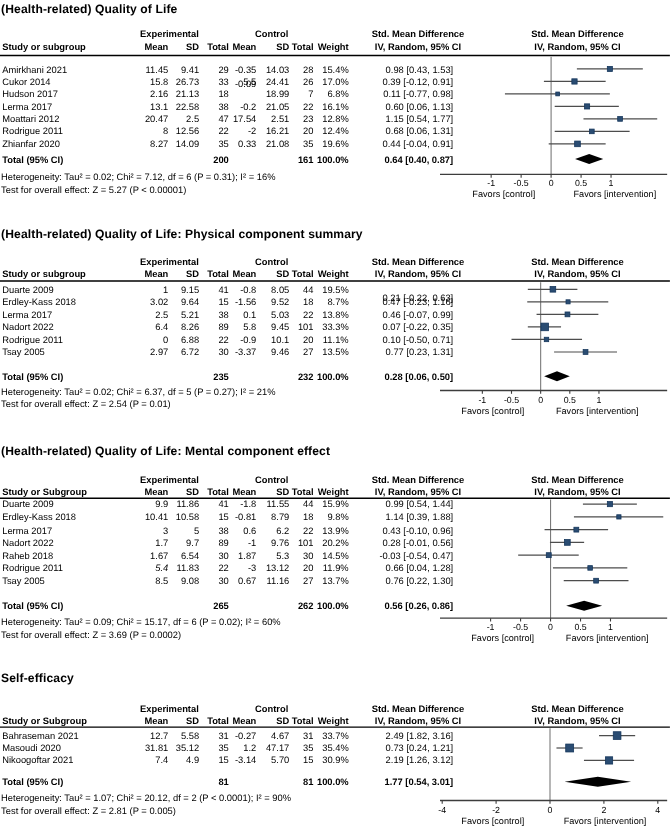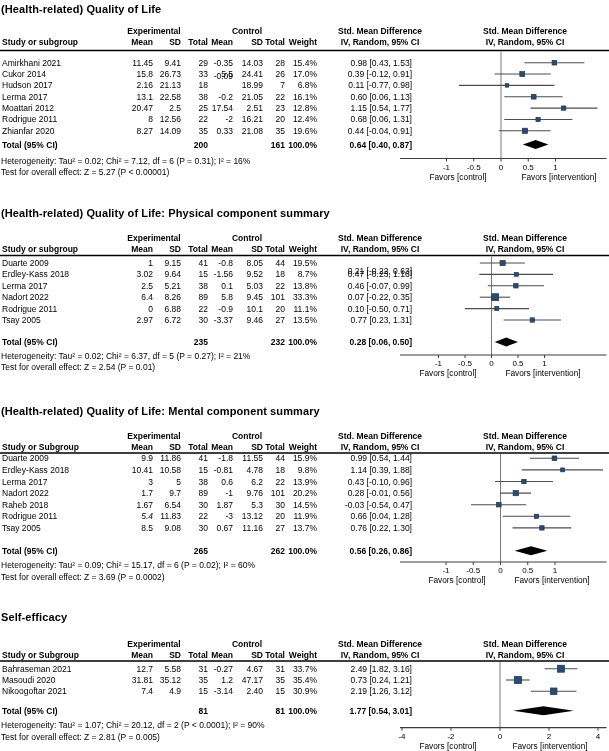--- a/index.html
+++ b/index.html
@@ -177,21 +177,21 @@
       <div class="abs t" style="top: 91.75px; right: 428px; text-align: right;">22.58</div>
       <div class="abs t" style="top: 91.75px; right: 401px; text-align: right;">38</div>
       <div class="abs t" style="top: 91.75px; right: 376px; text-align: right;">-0.2</div>
       <div class="abs t" style="top: 91.75px; right: 346px; text-align: right;">21.05</div>
       <div class="abs t" style="top: 91.75px; right: 324px; text-align: right;">22</div>
       <div class="abs t" style="top: 91.75px; right: 292px; text-align: right;">16.1%</div>
       <div class="abs t" style="top: 91.75px; right: 197px; text-align: right;">0.60 [0.06, 1.13]</div>
       <div class="abs t" style="top: 103.1px; left: 2px;">Moattari 2012</div>
       <div class="abs t" style="top: 103.1px; right: 456px; text-align: right;">20.47</div>
       <div class="abs t" style="top: 103.1px; right: 428px; text-align: right;">2.5</div>
-      <div class="abs t" style="top: 103.1px; right: 401px; text-align: right;">25</div>
+      <div class="abs t" style="top: 103.1px; right: 401px; text-align: right;">47</div>
       <div class="abs t" style="top: 103.1px; right: 376px; text-align: right;">17.54</div>
       <div class="abs t" style="top: 103.1px; right: 346px; text-align: right;">2.51</div>
       <div class="abs t" style="top: 103.1px; right: 324px; text-align: right;">23</div>
       <div class="abs t" style="top: 103.1px; right: 292px; text-align: right;">12.8%</div>
       <div class="abs t" style="top: 103.1px; right: 197px; text-align: right;">1.15 [0.54, 1.77]</div>
       <div class="abs t" style="top: 114.45px; left: 2px;">Rodrigue 2011</div>
       <div class="abs t" style="top: 114.45px; right: 456px; text-align: right;">8</div>
       <div class="abs t" style="top: 114.45px; right: 428px; text-align: right;">12.56</div>
       <div class="abs t" style="top: 114.45px; right: 401px; text-align: right;">22</div>
       <div class="abs t" style="top: 114.45px; right: 376px; text-align: right;">-2</div>
@@ -288,21 +288,21 @@
       <div class="abs t" style="top: 315px; right: 197px; text-align: right;">0.77 [0.23, 1.31]</div>
       <div class="abs t b" style="top: 337px; left: 2px;">Total (95% CI)</div>
       <div class="abs t b" style="top: 337px; right: 401px; text-align: right;">235</div>
       <div class="abs t b" style="top: 337px; right: 324px; text-align: right;">232</div>
       <div class="abs t b" style="top: 337px; right: 292px; text-align: right;">100.0%</div>
       <div class="abs t b" style="top: 337px; right: 197px; text-align: right;">0.28 [0.06, 0.50]</div>
       <div class="abs t" style="top: 350.5px; left: 1px;">Heterogeneity: Tau² = 0.02; Chi² = 6.37, df = 5 (P = 0.27); I² = 21%</div>
       <div class="abs t" style="top: 362px; left: 1px;">Test for overall effect: Z = 2.54 (P = 0.01)</div>
     </div>
     <div class="panel">
-      <div class="abs title" style="top: 405px; left: 1px;">(Health-related) Quality of Life: Mental component summary</div>
+      <div class="abs title" style="top: 405px; left: 1px;">(Health-related) Quality of Life: Mental component effect</div>
       <div class="abs t b c" style="top: 431px; left: 130px;">Experimental</div>
       <div class="abs t b c" style="top: 431px; left: 223px;">Control</div>
       <div class="abs t b c" style="top: 431px; left: 356px;">Std. Mean Difference</div>
       <div class="abs t b c" style="top: 431px; left: 501px;">Std. Mean Difference</div>
       <div class="abs t b" style="top: 442px; left: 2px;">Study or Subgroup</div>
       <div class="abs t b" style="top: 442px; right: 456px; text-align: right;">Mean</div>
       <div class="abs t b" style="top: 442px; right: 428px; text-align: right;">SD</div>
       <div class="abs t b" style="top: 442px; right: 401px; text-align: right;">Total</div>
       <div class="abs t b" style="top: 442px; right: 376px; text-align: right;">Mean</div>
       <div class="abs t b" style="top: 442px; right: 346px; text-align: right;">SD</div>
@@ -317,21 +317,21 @@
       <div class="abs t" style="top: 453.3px; right: 376px; text-align: right;">-1.8</div>
       <div class="abs t" style="top: 453.3px; right: 346px; text-align: right;">11.55</div>
       <div class="abs t" style="top: 453.3px; right: 324px; text-align: right;">44</div>
       <div class="abs t" style="top: 453.3px; right: 292px; text-align: right;">15.9%</div>
       <div class="abs t" style="top: 453.3px; right: 197px; text-align: right;">0.99 [0.54, 1.44]</div>
       <div class="abs t" style="top: 464.9px; left: 2px;">Erdley-Kass 2018</div>
       <div class="abs t" style="top: 464.9px; right: 456px; text-align: right;">10.41</div>
       <div class="abs t" style="top: 464.9px; right: 428px; text-align: right;">10.58</div>
       <div class="abs t" style="top: 464.9px; right: 401px; text-align: right;">15</div>
       <div class="abs t" style="top: 464.9px; right: 376px; text-align: right; margin-left: 20px;">-0.81</div>
-      <div class="abs t" style="top: 464.9px; right: 346px; text-align: right;">4.78</div>
+      <div class="abs t" style="top: 464.9px; right: 346px; text-align: right;">8.79</div>
       <div class="abs t" style="top: 464.9px; right: 324px; text-align: right;">18</div>
       <div class="abs t" style="top: 464.9px; right: 292px; text-align: right;">9.8%</div>
       <div class="abs t" style="top: 464.9px; right: 197px; text-align: right;">1.14 [0.39, 1.88]</div>
       <div class="abs t" style="top: 476.5px; left: 2px;">Lerma 2017</div>
       <div class="abs t" style="top: 476.5px; right: 456px; text-align: right;">3</div>
       <div class="abs t" style="top: 476.5px; right: 428px; text-align: right;">5</div>
       <div class="abs t" style="top: 476.5px; right: 401px; text-align: right;">38</div>
       <div class="abs t" style="top: 476.5px; right: 376px; text-align: right;">0.6</div>
       <div class="abs t" style="top: 476.5px; right: 346px; text-align: right;">6.2</div>
       <div class="abs t" style="top: 476.5px; right: 324px; text-align: right;">22</div>
@@ -413,21 +413,21 @@
       <div class="abs t" style="top: 675px; right: 376px; text-align: right;">1.2</div>
       <div class="abs t" style="top: 675px; right: 346px; text-align: right;">47.17</div>
       <div class="abs t" style="top: 675px; right: 324px; text-align: right;">35</div>
       <div class="abs t" style="top: 675px; right: 292px; text-align: right;">35.4%</div>
       <div class="abs t" style="top: 675px; right: 197px; text-align: right;">0.73 [0.24, 1.21]</div>
       <div class="abs t" style="top: 686.3px; left: 2px;">Nikoogoftar 2021</div>
       <div class="abs t" style="top: 686.3px; right: 456px; text-align: right;">7.4</div>
       <div class="abs t" style="top: 686.3px; right: 428px; text-align: right;">4.9</div>
       <div class="abs t" style="top: 686.3px; right: 401px; text-align: right;">15</div>
       <div class="abs t" style="top: 686.3px; right: 376px; text-align: right;">-3.14</div>
-      <div class="abs t" style="top: 686.3px; right: 346px; text-align: right;">2.40</div>
+      <div class="abs t" style="top: 686.3px; right: 346px; text-align: right;">5.70</div>
       <div class="abs t" style="top: 686.3px; right: 324px; text-align: right;">15</div>
       <div class="abs t" style="top: 686.3px; right: 292px; text-align: right;">30.9%</div>
       <div class="abs t" style="top: 686.3px; right: 197px; text-align: right;">2.19 [1.26, 3.12]</div>
       <div class="abs t b" style="top: 705.7px; left: 2px;">Total (95% CI)</div>
       <div class="abs t b" style="top: 705.7px; right: 401px; text-align: right;">81</div>
       <div class="abs t b" style="top: 705.7px; right: 324px; text-align: right;">81</div>
       <div class="abs t b" style="top: 705.7px; right: 292px; text-align: right;">100.0%</div>
       <div class="abs t b" style="top: 705.7px; right: 197px; text-align: right;">1.77 [0.54, 3.01]</div>
       <div class="abs t" style="top: 720.3px; left: 1px;">Heterogeneity: Tau² = 1.07; Chi² = 20.12, df = 2 (P &lt; 0.0001); I² = 90%</div>
       <div class="abs t" style="top: 732.3px; left: 1px;">Test for overall effect: Z = 2.81 (P = 0.005)</div>

